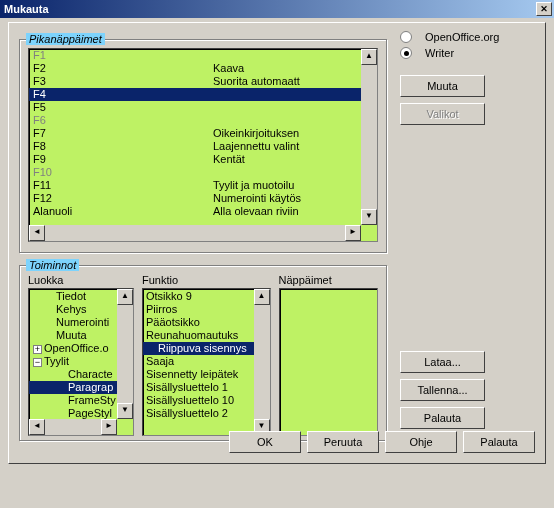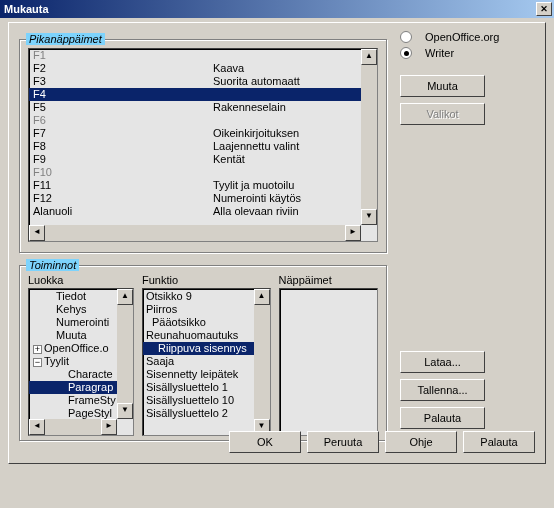--- a/index.html
+++ b/index.html
@@ -66,21 +66,21 @@
     margin-top:6px;
   }
   .groupbox-label {
     position:absolute;
     top:-7px; left:6px;
     background:#7dd3fc;
     padding:0 3px;
     font-style:italic;
   }
   .listbox {
-    background:#e5e5e5;
+    background:#bef264;
     border:1px solid #808080;
     border-top-color:#404040; border-left-color:#404040;
     box-shadow: inset 1px 1px 0 #000;
     overflow:hidden;
     position:relative;
   }
   .listbox-inner { overflow:hidden; }
   .scroll-v {
     position:absolute; right:0; top:0; bottom:16px; width:16px;
     background:#d4d0c8;
@@ -180,21 +180,20 @@
             <div class="row ">
               <span class="l">F3</span>
               <span class="r">Suorita automaatt</span>
             </div>
             <div class="row sel">
               <span class="l">F4</span>
               <span class="r"></span>
             </div>
             <div class="row ">
               <span class="l">F5</span>
-              <span class="r">Rakenneselain</span>
             </div>
             <div class="row disabled">
               <span class="l">F6</span>
               <span class="r"></span>
             </div>
             <div class="row ">
               <span class="l">F7</span>
               <span class="r">Oikeinkirjoituksen</span>
             </div>
             <div class="row ">
@@ -260,21 +259,21 @@
               <div class="scroll-btn" style="right:0">►</div>
             </div>
           </div>
         </div>
         <div class="col" style="width:137px;">
           <span class="col-label">Funktio</span>
           <div class="listbox" style="height:148px;">
             <div class="listbox-inner" id="funktio-rows" style="padding:1px 0;">
                 <div class="tree-item" style="padding-left: 3px; padding-right: 18px;">Otsikko 9</div>
                 <div class="tree-item" style="padding-left: 3px; padding-right: 18px;">Piirros</div>
-                <div class="tree-item" style="padding-left: 9px; padding-right: 18px;">Pääotsikko</div>
+                <div class="tree-item" style="padding-left: 3px; padding-right: 18px;">Pääotsikko</div>
                 <div class="tree-item" style="padding-left: 3px; padding-right: 18px;">Reunahuomautuks</div>
                 <div class="tree-item sel" style="padding-left: 15px; padding-right: 18px;">Riippuva sisennys</div>
                 <div class="tree-item" style="padding-left: 3px; padding-right: 18px;">Saaja</div>
                 <div class="tree-item" style="padding-left: 3px; padding-right: 18px;">Sisennetty leipätek</div>
                 <div class="tree-item" style="padding-left: 3px; padding-right: 18px;">Sisällysluettelo 1</div>
                 <div class="tree-item" style="padding-left: 3px; padding-right: 18px;">Sisällysluettelo 10</div>
                 <div class="tree-item" style="padding-left: 3px; padding-right: 18px;">Sisällysluettelo 2</div>
               </div>
             <div class="scroll-v" style="bottom:0">
               <div class="scroll-btn" style="top:0">▲</div>

